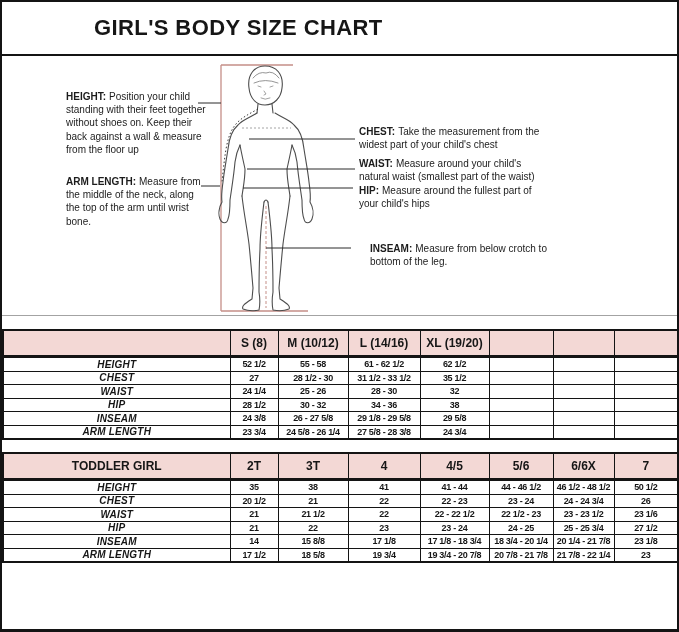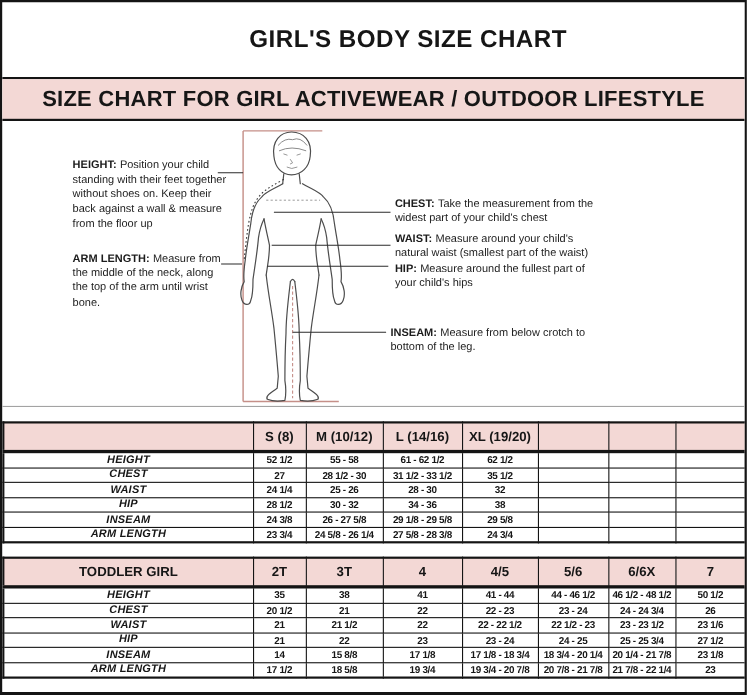--- a/index.html
+++ b/index.html
@@ -3,22 +3,22 @@
 <meta charset="utf-8">
 <style>
   html,body{margin:0;padding:0;background:#fff;}
   #stage{
     position:relative;width:679px;height:632px;box-sizing:border-box;
     background:#fff;border:2px solid #141414;border-bottom-width:3px;
     font-family:"Liberation Sans", sans-serif;color:#111;overflow:hidden;
   }
   
   .title-section{
-    height:70px;border-bottom:2px solid #141414;box-sizing:border-box;
-    display:flex;align-items:center;justify-content:center;padding-left:63px;
+    height:54px;border-bottom:2px solid #141414;box-sizing:border-box;
+    display:flex;align-items:center;padding-left:92px;
   }
   .title-section h1{
     margin:0;font-size:22px;font-weight:bold;letter-spacing:.4px;color:#161616;
   }
   
   .banner{
     height:38px;background:#f3d8d5;border-bottom:2px solid #141414;box-sizing:border-box;
     display:flex;align-items:center;justify-content:center;
   }
   .banner h2{margin:0;font-size:20px;font-weight:bold;letter-spacing:.2px;color:#161616;}
@@ -48,23 +48,20 @@
 </style>
 </head>
 <body>
 
 <div id="stage">
 
   <div class="title-section">
     <h1>GIRL'S BODY SIZE CHART</h1>
   </div>
 
-  <div class="banner">
-    <h2>SIZE CHART FOR GIRL ACTIVEWEAR / OUTDOOR LIFESTYLE</h2>
-  </div>
 
   <div class="diagram">
     <svg width="679" height="259" viewBox="0 0 679 259">
 
       <g stroke="#c58f88" stroke-width="1.3" fill="none">
         <path d="M219,9 H291 M219,9 V255 M219,255 H306"></path>
       </g>
 
       <path d="M264,150 V252" stroke="#c58f88" stroke-width="1" stroke-dasharray="3,2" fill="none"></path>
 
@@ -107,21 +104,21 @@
     </div>
     <div class="instr" style="left:64px;top:119px;width:140px">
       <b>ARM LENGTH:</b><span>Measure from the middle of the neck, along the top of the arm until wrist bone.</span>
     </div>
     <div class="instr" style="left:357px;top:101px;width:185px">
       <b>WAIST:</b><span>Measure around your child's natural waist (smallest part of the waist)</span>
     </div>
     <div class="instr" style="left:357px;top:128px;width:180px">
       <b>HIP:</b><span>Measure around the fullest part of your child's hips</span>
     </div>
-    <div class="instr" style="left:353px;top:186px;width:196px">
+    <div class="instr" style="left:368px;top:186px;width:196px">
       <b>INSEAM:</b><span>Measure from below crotch to bottom of the leg.</span>
     </div>
   </div>
 
   <div class="spacer12"></div>
 
   <table class="sizes">
     <colgroup>
       <col style="width:227px">
         <col style="width:48px">

